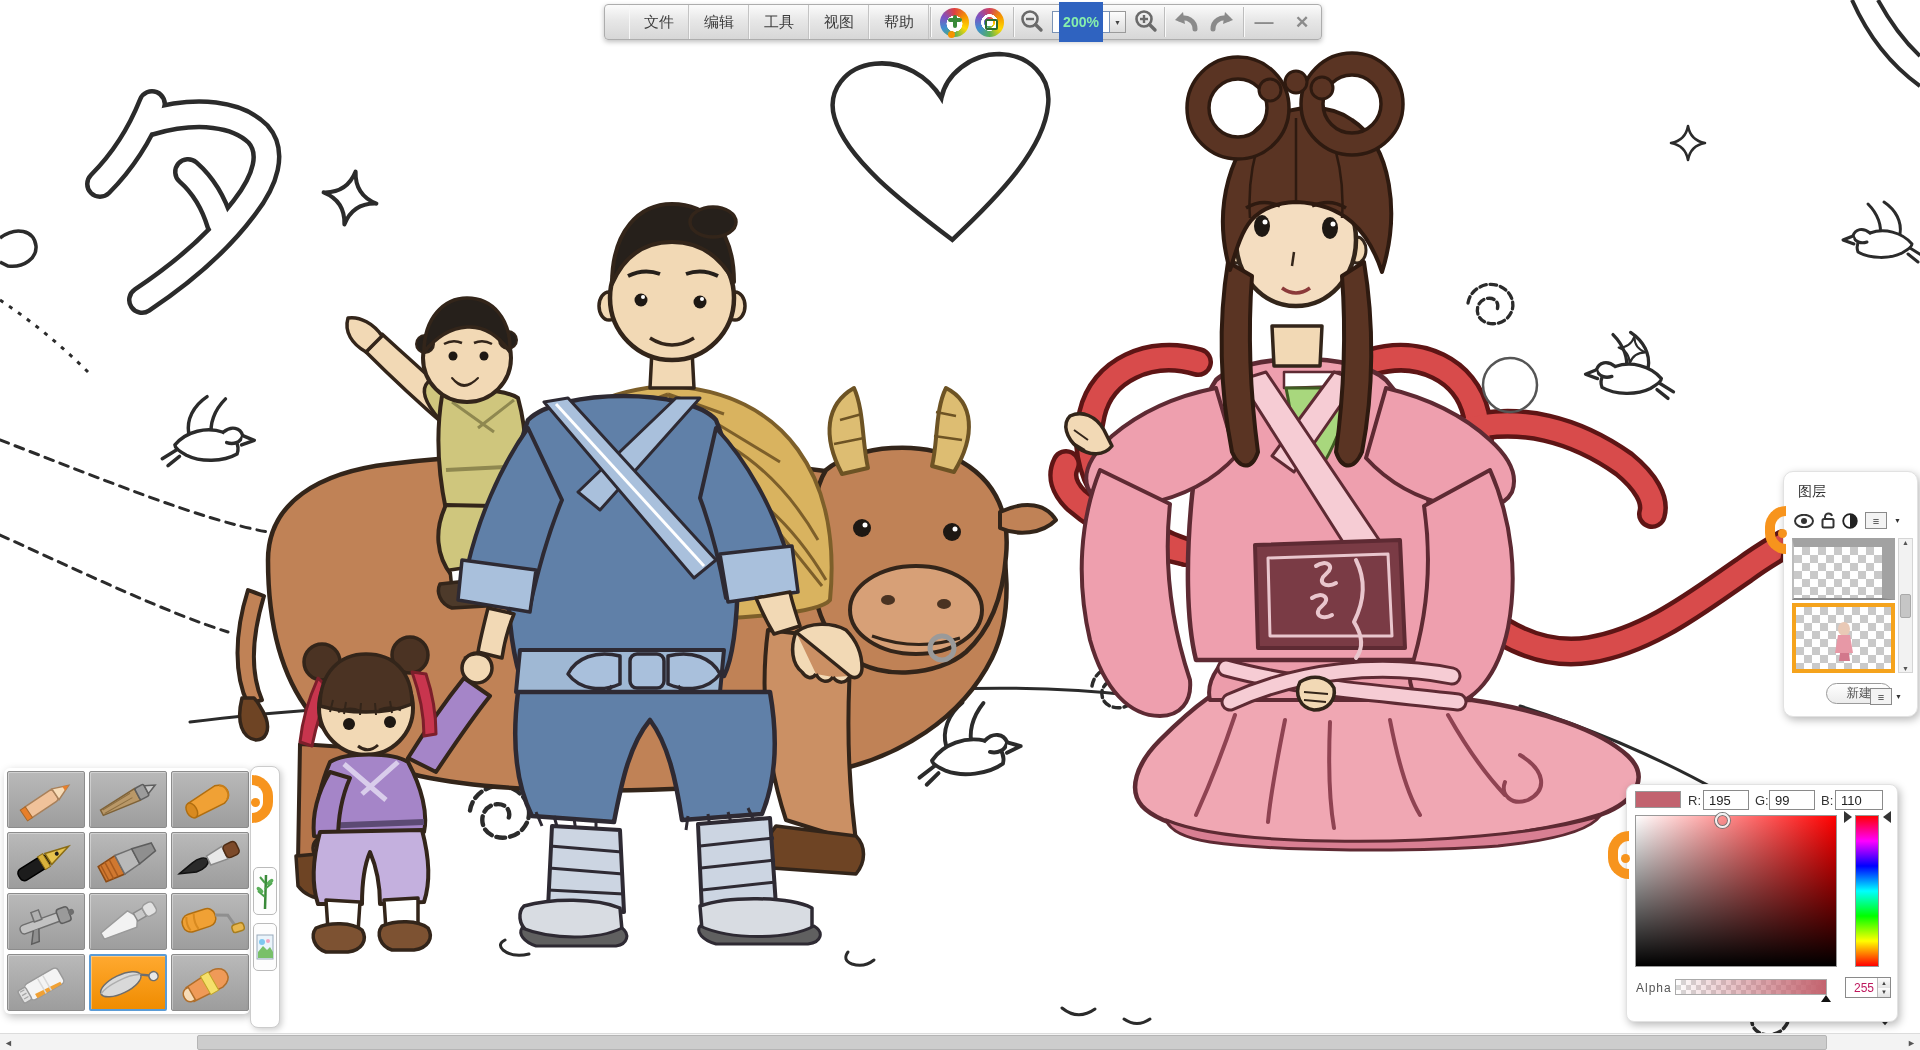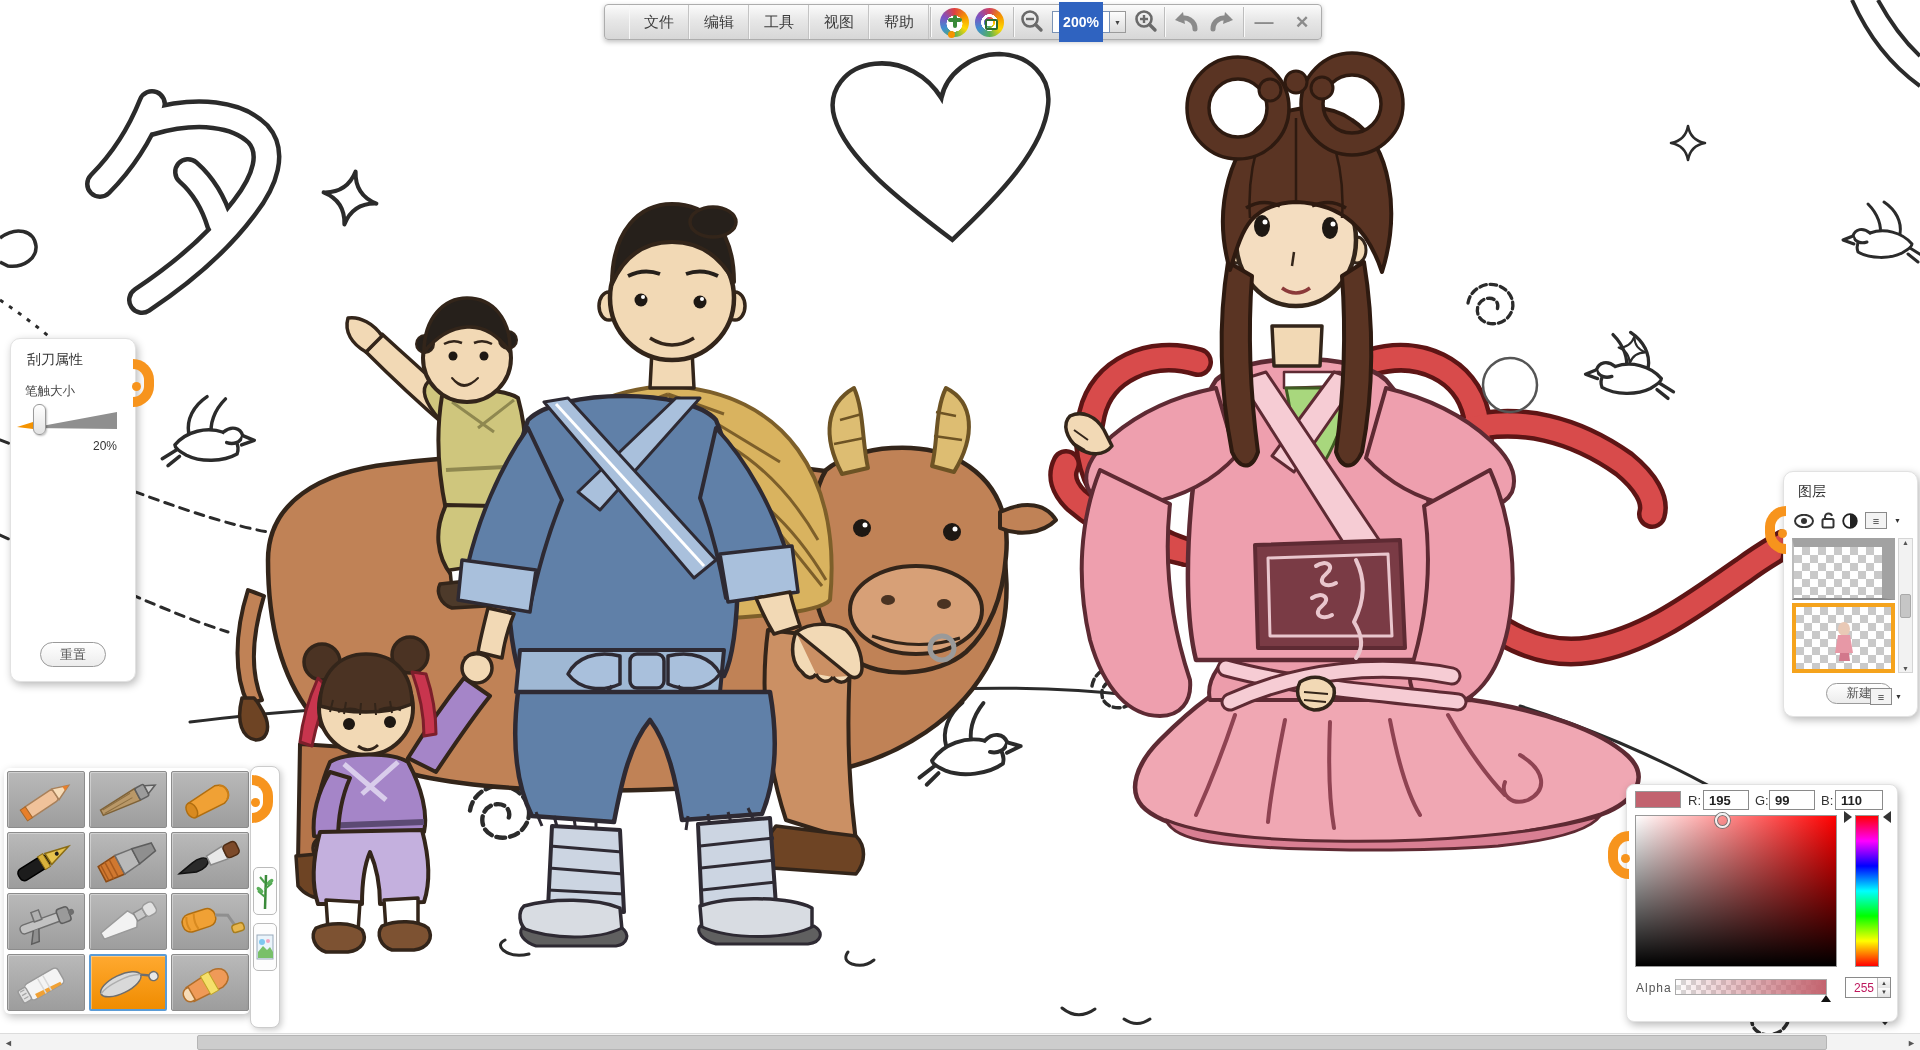--- a/index.html
+++ b/index.html
@@ -27,21 +27,21 @@
   .mascot2 { background:
       radial-gradient(circle at 50% 50%, #fff 0 18%, rgba(255,255,255,0) 19%),
       radial-gradient(circle at 50% 50%, rgba(255,255,255,0) 0 26%, #fff 27% 40%, rgba(255,255,255,0) 41%),
       conic-gradient(#d04060,#f59300,#ffd900,#58b058,#3f8fd0,#8050c0,#d04060); }
   .mascot2::after { content:""; position:absolute; left:10px; top:11px; width:9px; height:7px; border:2px solid #2e6e2e; border-radius:2px; }
   .mascot-dot { position:absolute; left:8px; bottom:-1px; width:7px; height:7px; border-radius:50%; background:#f59300; }
   .mag { width:34px; }
   .mag svg { display:block; }
   .zoombox { display:flex; align-items:center; margin:6px 3px; }
   .zoom-input { width:58px; height:22px; background:#fff; border:1px solid #7b93b5; display:flex; align-items:center; justify-content:center; }
-  .zoom-sel { background:#2f63c0; color:#ffffff; font-size:14px; font-weight:bold; padding:12px 4px; }
+  .zoom-sel { background:#2f63c0; color:#86efac; font-size:14px; font-weight:bold; padding:12px 4px; }
   .zoom-caret { width:16px; height:22px; background:linear-gradient(#fdfdfd,#dcdcdc); border:1px solid #9a9a9a; border-left:none;
     display:flex; align-items:center; justify-content:center; font-size:7px; color:#444; }
   .cmd { width:38px; font-size:19px; font-weight:bold; color:#8b8b8b; }
   .cmd.close { font-size:17px; }
 
   
   .panel { position:absolute; background:#fff; border-radius:10px; box-shadow:2px 3px 9px rgba(0,0,0,.28); border:1px solid #e2e2e2; }
   .handle { position:absolute; width:21px; height:48px; border:10px solid #f7941d; border-left:none;
     border-radius:0 24px 24px 0; background:transparent; }
   .handle::after { content:""; position:absolute; left:-1px; top:13px; width:9px; height:9px; border-radius:50%; background:#f7941d; }
@@ -94,21 +94,21 @@
   .lscroll .sthumb { width:11px; height:24px; background:#c6c6c6; border:1px solid #aaa; border-radius:2px; }
   #layers .pill-btn { left:42px; transform:none; bottom:12px; width:66px; height:21px; font-size:12.5px; }
   #layers .listbox2 { position:absolute; left:86px; bottom:11px; display:flex; align-items:center; gap:3px; }
 
   
   #colorp { left:1626px; top:784px; width:272px; height:238px; border-radius:8px; }
   .crow { position:absolute; top:6px; left:0; width:100%; height:20px; font-size:13px; color:#333; }
   #swatch { position:absolute; left:8px; top:0; width:46px; height:17px; border:1px solid #999; }
   .clab { position:absolute; top:2px; }
   .num { position:absolute; top:-1px; width:46px; height:20px; border:1px solid #8a8a8a; font-size:13px; padding-left:5px;
-    font-family:"Liberation Sans",sans-serif; color:#222; background:#fff;font-weight:bold; }
+    font-family:"Liberation Sans",sans-serif; color:#222; background:#fff; }
   .svsquare { position:absolute; left:8px; top:30px; width:202px; height:152px; border:1px solid #999;
     background:linear-gradient(to top,#000,rgba(0,0,0,0)),linear-gradient(to right,#fff,#f00); }
   .svcursor { position:absolute; left:88px; top:28px; width:15px; height:15px; border-radius:50%;
     border:2px solid #f2f2f2; box-shadow:0 0 0 1px #777, inset 0 0 0 1px #777; }
   .huebar { position:absolute; left:228px; top:30px; width:24px; height:152px; border:1px solid #999;
     background:linear-gradient(#f00,#f0f,#00f,#0ff,#0f0,#ff0,#f00); }
   .huemark { position:absolute; top:26px; width:0; height:0; border-top:6px solid transparent; border-bottom:6px solid transparent; }
   .huemark.l { left:217px; border-left:8px solid #333; }
   .huemark.r { left:256px; border-right:8px solid #333; }
   .alpha-lbl { position:absolute; left:9px; top:196px; font-size:12px; color:#555; letter-spacing:1px; }
@@ -495,32 +495,20 @@
     <svg width="28" height="24" viewBox="0 0 28 24" style="transform:scaleX(-1)">
       <path d="M24,19 C24,11 16,6 9,9" fill="none" stroke="#8a8a8a" stroke-width="5" stroke-linecap="round"></path>
       <path d="M12,2 L4,10 L14,14 Z" fill="#8a8a8a"></path>
     </svg>
   </div>
   <div class="tb-sep"></div>
   <div class="tb-btn cmd">—</div>
   <div class="tb-btn cmd close">✕</div>
 </div>
 
-<div class="panel" id="scraper">
-  <div class="title">刮刀属性</div>
-  <div class="lbl">笔触大小</div>
-  <div class="wedge-wrap">
-    <div class="wedge-tip"></div>
-    <div class="wedge"></div>
-    <div class="slider-thumb"></div>
-  </div>
-  <div class="val">20%</div>
-  <div class="pill-btn">重置</div>
-  <div class="handle" style="right:-19px; top:20px;"></div>
-</div>
 
 <div id="palette">
   <div class="tool-cell">
     <svg width="70" height="48" viewBox="0 0 70 48">
           <g transform="rotate(-34 35 24)">
       <rect x="12" y="18" width="34" height="13" rx="3" fill="#f0c29a" stroke="#a8805a" stroke-width="1.5"></rect>
       <polygon points="46,18 62,24.5 46,31" fill="#f7dcb8" stroke="#a8805a" stroke-width="1.5"></polygon>
       <polygon points="56,22 62,24.5 56,27" fill="#e87f2a"></polygon>
       <rect x="8" y="18" width="6" height="13" fill="#e87f2a" stroke="#a8682a" stroke-width="1"></rect>
           </g>

